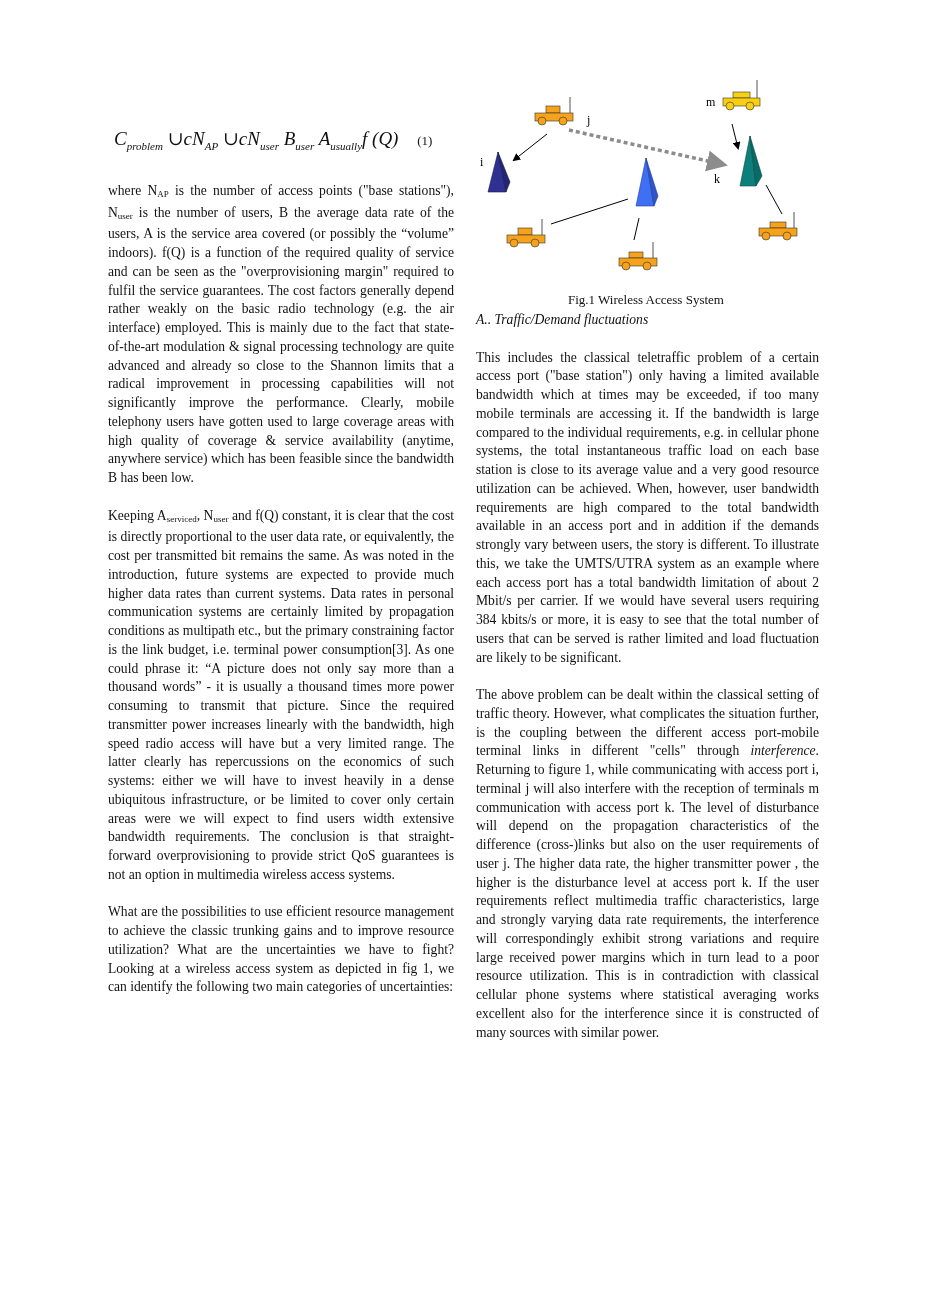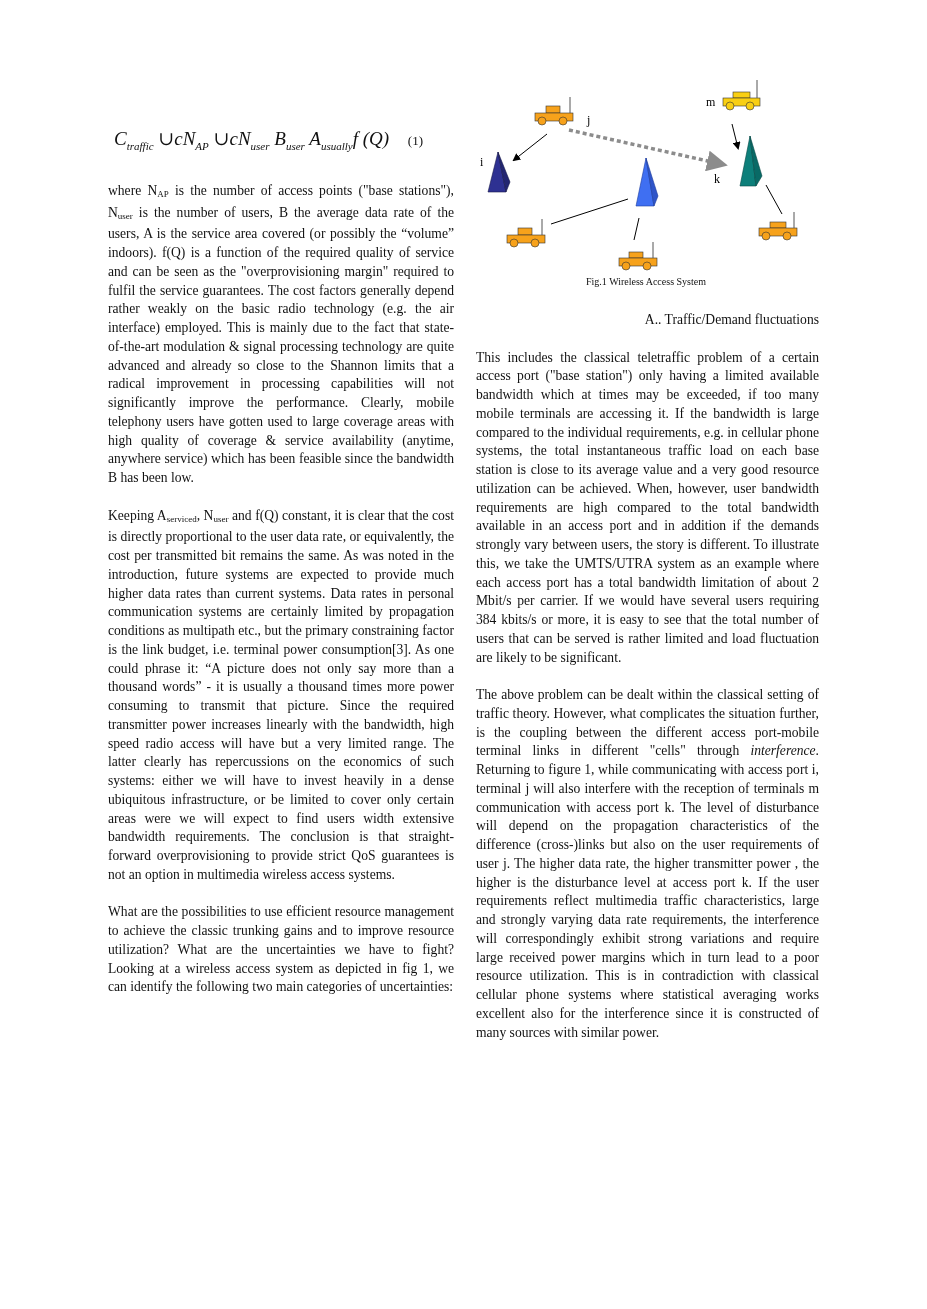--- a/index.html
+++ b/index.html
@@ -6,31 +6,31 @@
   body { width:927px; height:1309px; position:relative; overflow:hidden;
          font-family:"Liberation Serif", "DejaVu Serif", serif; color:#111; }
   .col { position:absolute; font-size:13.6px; line-height:18.75px; text-align:justify; }
   .col p { margin:0 0 18.75px 0; }
   #left { left:108px; top:128px; width:346px; }
   #right { left:476px; top:311px; width:343px; }
   .eq { font-style:italic; font-size:19px; line-height:22px; margin:0 0 25px 6px !important; text-align:left !important; white-space:nowrap; }
   .eq sub { font-size:11px; }
   .eq .num { font-style:normal; font-size:13px; margin-left:14px; }
   .sub { font-size:9px; vertical-align:-2px; }
-  .heading { margin-bottom:18.75px !important; text-align:right; }
+  .heading { font-style:italic; margin-bottom:18.75px !important; text-align:left; }
   .fig { position:absolute; left:476px; top:78px; width:345px; height:220px; }
-  .caption { position:absolute; left:476px; top:276px; width:340px; text-align:center; font-size:10px; }
+  .caption { position:absolute; left:476px; top:292px; width:340px; text-align:center; font-size:13px; }
   i.em { font-style:italic; }
 </style>
 </head>
 <body>
 
 <div id="left" class="col">
   <p class="eq">
-    <span>C</span><sub>traffic</sub>
+    <span>C</span><sub>problem</sub>
     <span>∪cN</span><sub>AP</sub>
     <span>∪cN</span><sub>user</sub>
     <span>B</span><sub>user</sub>
     <span>A</span><sub>usually</sub><span>f (Q)</span>
     <span class="num">(1)</span>
   </p>
 
   <p><span>where N</span><span class="sub">AP</span><span> is the number of access points ("base stations"), N</span><span class="sub">user</span><span> is the number of users, B the average data rate of the users, A is the service area covered (or possibly the “volume” indoors).  f(Q) is a function of the required quality of service and can be seen as the "overprovisioning margin" required to fulfil the service guarantees. The cost factors generally depend rather weakly on the basic radio technology (e.g. the air interface) employed. This is mainly due to the fact that state-of-the-art modulation &amp; signal processing technology are quite advanced and already so close to the Shannon limits that a radical improvement in processing capabilities will not significantly improve the performance.  Clearly, mobile telephony users have gotten used to large coverage areas with high quality of coverage &amp; service availability (anytime, anywhere service) which has been feasible since the bandwidth B has been low.</span></p>
 
   <p><span>Keeping  A</span><span class="sub">serviced</span><span>, N</span><span class="sub">user</span><span> and f(Q) constant, it is clear that the cost is directly proportional to the user data rate, or equivalently, the cost per transmitted bit remains the same. As was noted in the introduction, future systems are expected to provide much higher data rates than current systems. Data rates in personal communication systems are certainly limited by propagation conditions as  multipath etc., but the primary constraining factor is the link budget, i.e. terminal power consumption[3]. As one could phrase it: “A picture does not only say more than a thousand words” - it is usually a thousand times more power consuming to transmit that picture. Since the required transmitter power increases linearly with the bandwidth, high speed radio access will have but a very limited range.  The latter clearly has repercussions on the economics of such systems: either we will have to invest heavily in a dense ubiquitous infrastructure, or be limited to cover only certain areas were we will expect to find users width extensive bandwidth requirements.  The conclusion is that straight-forward overprovisioning to provide strict QoS guarantees is not an option in multimedia wireless access systems.</span></p>

